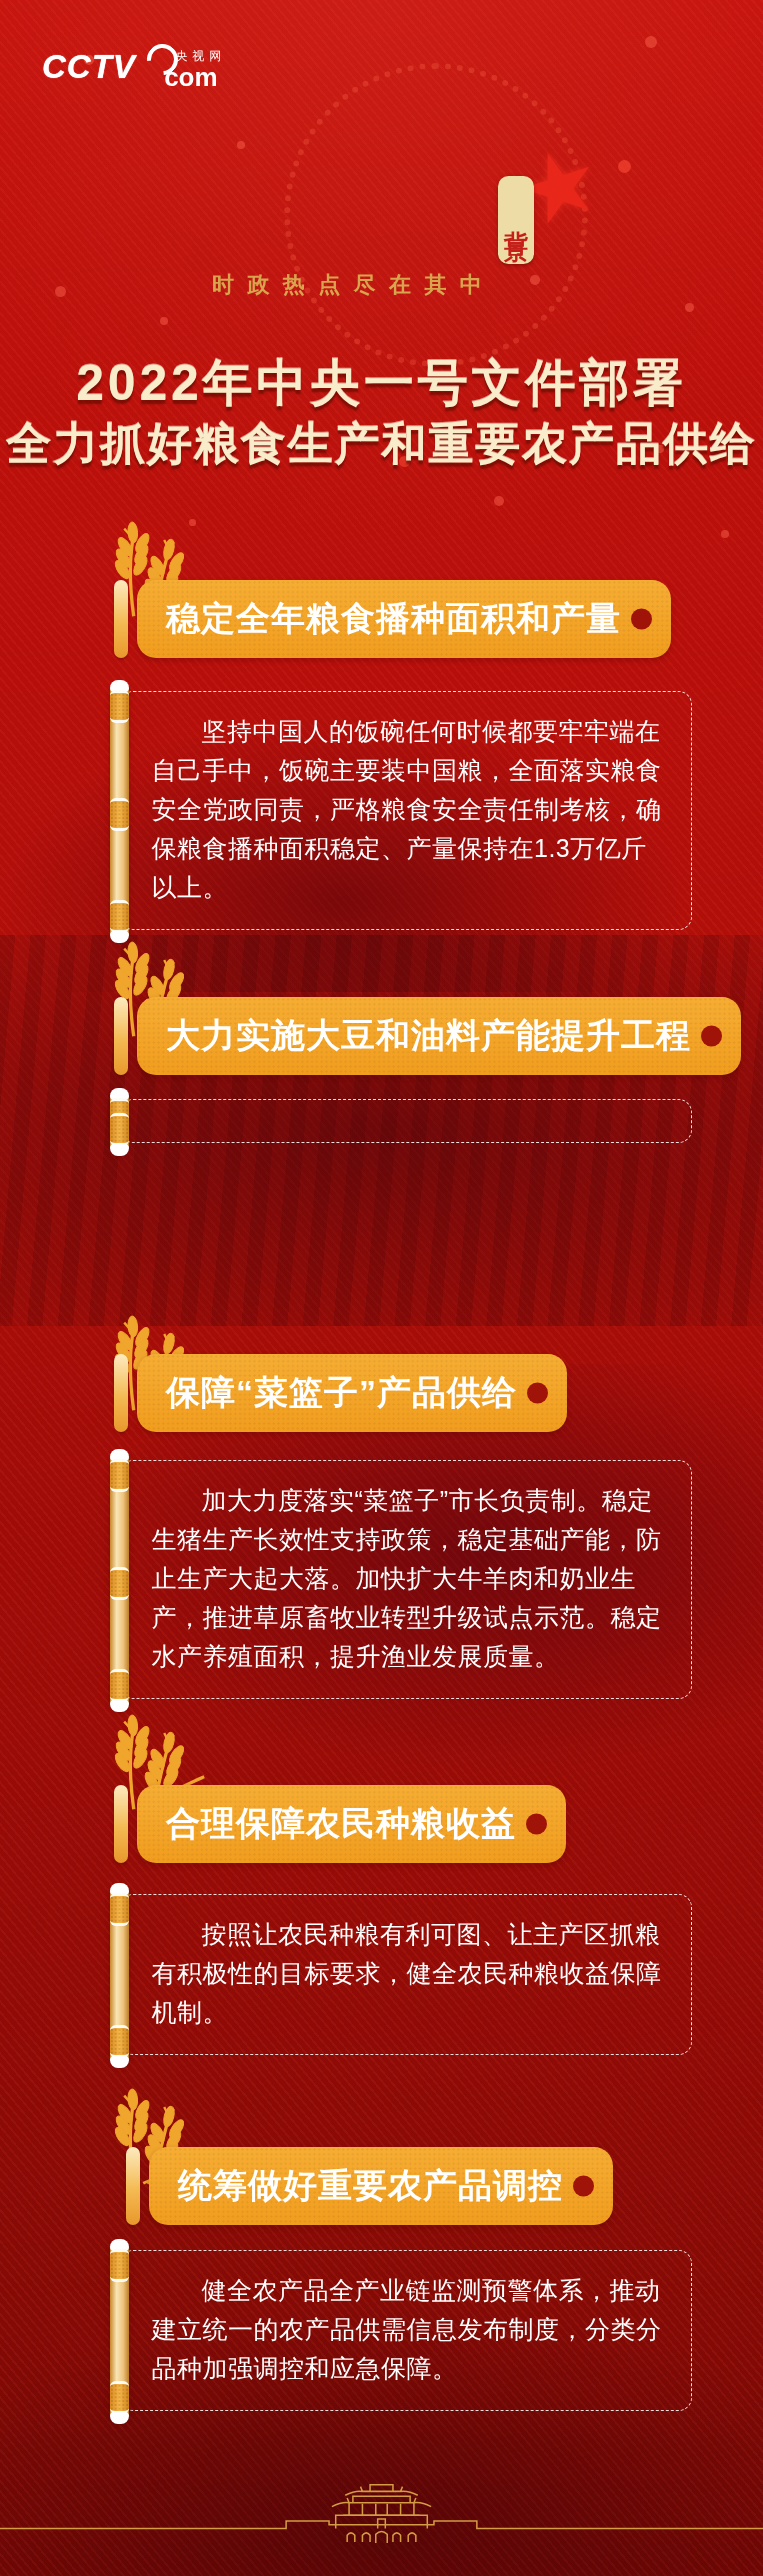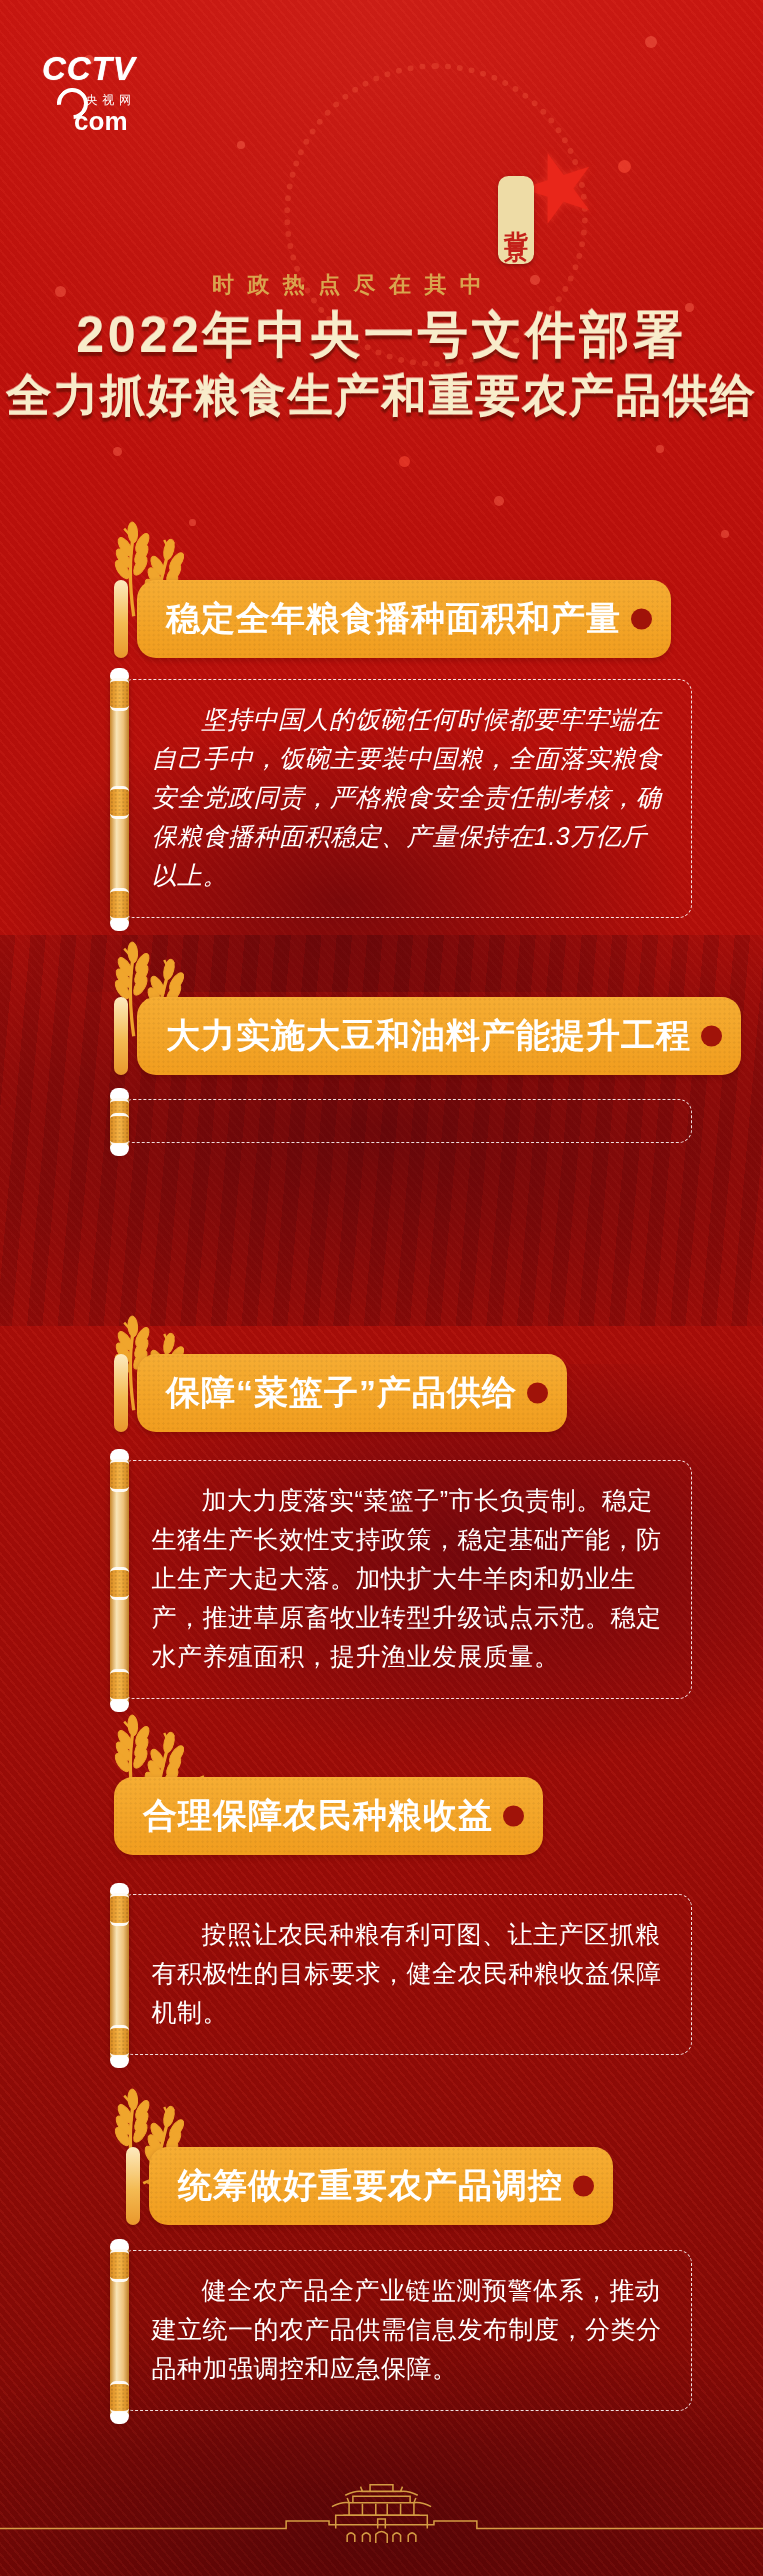--- a/index.html
+++ b/index.html
@@ -16,21 +16,21 @@
   .ph1{top:668px;height:324px;background:radial-gradient(62% 80% at 45% 72%,rgba(55,0,10,.45),rgba(55,0,10,0) 72%);}
   .ph2{top:935px;height:391px;background:radial-gradient(120% 95% at 50% 50%,rgba(52,2,10,.50),rgba(52,2,10,0) 78%),repeating-linear-gradient(95deg,rgba(30,0,5,.14) 0 15.3px,rgba(140,15,10,.08) 15.3px 30.5px);}
   .ph3{top:1364px;height:420px;background:radial-gradient(72% 70% at 64% 45%,rgba(66,2,16,.50),rgba(66,2,16,0) 74%);}
   .ph4{top:2271px;height:305px;background:radial-gradient(85% 95% at 50% 85%,rgba(42,0,8,.42),rgba(42,0,8,0) 78%);}
 
   .ring-decor{position:absolute;left:284px;top:63px;width:292px;height:292px;z-index:0;
     border:6.7px dotted rgba(238,85,60,.38);border-radius:50%;}
   .dots i{position:absolute;border-radius:50%;background:rgba(242,90,70,.55);z-index:0;}
 
   
-  .logo{position:absolute;left:42px;top:50px;z-index:3;display:flex;align-items:flex-end;color:#fff;flex-direction:column;}
+  .logo{position:absolute;left:42px;top:44px;z-index:3;display:flex;align-items:center;color:#fff;}
   .logo .cctv{font-size:33px;font-weight:900;font-style:italic;letter-spacing:1px;text-shadow:0 0 1px #fff;}
   .logo-right{position:relative;margin-left:5.7px;padding-left:34px;padding-top:1.9px;}
   .ring{position:absolute;left:5.7px;top:0px;width:23px;height:23px;border:4.8px solid #fff;
     border-bottom-color:rgba(255,255,255,0);border-radius:50%;transform:rotate(40deg);}
   .site{font-size:12px;letter-spacing:4.8px;white-space:nowrap;}
   .com{font-size:26px;font-weight:bold;margin-left:-11.4px;margin-top:-1px;line-height:1;}
 
   
   .masthead{position:absolute;left:0;top:157px;width:763px;height:153px;z-index:2;}
   .mast-title{position:absolute;left:227px;top:-3.8px;font-size:90px;font-weight:900;letter-spacing:1.9px;line-height:1;
@@ -43,45 +43,45 @@
     background:#eedca6;border-radius:10.5px;color:#c42019;font-weight:bold;font-size:24px;
     writing-mode:vertical-rl;text-orientation:upright;letter-spacing:8.6px;
     display:flex;align-items:center;justify-content:center;box-shadow:0 1.9px 3.8px rgba(60,0,0,.35);}
   .slogan{position:absolute;left:212px;top:113px;font-size:22px;font-weight:bold;
     letter-spacing:13.4px;color:#d9a44e;white-space:nowrap;}
 
   
   .headline{position:absolute;left:0;top:305px;width:763px;text-align:center;z-index:2;
     color:#f8ecca;font-weight:800;}
   .headline .l1{font-size:50px;letter-spacing:3.8px;line-height:61px;
-    text-shadow:0 -1px 0 rgba(255,250,225,.55),0 3.8px 1.9px rgba(96,12,2,.66);}
+    text-shadow:0 -1px 0 rgba(255,250,225,.55),0 3.8px 1.9px rgba(96,12,2,.66);margin-top:48px;}
   .headline .l2{font-size:45px;letter-spacing:1.9px;line-height:59px;
     text-shadow:0 -1px 0 rgba(255,250,225,.55),0 3.8px 1.9px rgba(96,12,2,.66);}
 
   
   .section{position:absolute;left:0;width:763px;z-index:2;}
   .s1{top:521px;} .s2{top:941px;} .s3{top:1315px;} .s4{top:1714px;} .s5{top:2088px;}
   .wheat{position:absolute;left:105px;top:0;width:107px;height:99px;z-index:1;}
   .bar-row{position:absolute;left:114px;display:flex;align-items:stretch;height:78px;z-index:2;}
   .s1 .bar-row{top:59px;} .s2 .bar-row{top:56px;} .s3 .bar-row{top:39px;}
-  .s4 .bar-row{top:63px;flex-direction:column;} .s5 .bar-row{top:59px;padding-left:12px;}
+  .s4 .bar-row{top:71px;} .s5 .bar-row{top:59px;padding-left:12px;}
   .pill{width:14.3px;border-radius:8.6px;margin-right:8.6px;
     background:linear-gradient(180deg,#fdeabf,#f4ba52 55%,#e9982c);box-shadow:0 1.9px 2.9px rgba(70,0,0,.3);}
   .bar{position:relative;display:flex;align-items:center;height:78px;
     padding:0 50px 0 29px;border-radius:19px;background:#f3a326;
     background-image:radial-gradient(rgba(0,0,0,.055) 1px,rgba(0,0,0,0) 1px),linear-gradient(180deg,#f6ad33,#f19d1e);
     background-size:4.8px 4.8px,100% 100%;box-shadow:0 2.9px 5.7px rgba(70,0,0,.25);}
   .bar-title{font-size:34px;font-weight:bold;color:#fff;letter-spacing:1px;white-space:nowrap;}
   .enddot{position:absolute;right:19px;top:50%;transform:translateY(-50%);
     width:21px;height:21px;border-radius:50%;background:#a01309;}
 
   .box{position:absolute;left:120px;width:572px;box-sizing:border-box;
     border:1.9px dashed rgba(255,255,255,.88);border-radius:13.4px;
     padding:20px 25px 22px 30.5px;z-index:2;}
-  .s1 .box{top:158px;font-style:italic;} .s2 .box{top:158px;} .s3 .box{top:145px;}
+  .s1 .box{top:170px;} .s2 .box{top:158px;} .s3 .box{top:145px;}
   .s4 .box{top:180px;} .s5 .box{top:162px;}
   .box p{margin:0;color:#fff;font-size:25px;line-height:39px;text-indent:2em;letter-spacing:0.5px;}
 
   .rope{position:absolute;left:-11.4px;top:-10.5px;bottom:-12.4px;width:19px;border-radius:9.5px;z-index:3;
     background:linear-gradient(90deg,#c9872b,#f9e5b5 35%,#eec27c 70%,#bd7d26);
     box-shadow:0 1.9px 4.8px rgba(60,0,0,.35);}
   .rope::before,.rope::after{content:"";position:absolute;left:0;width:100%;height:12.4px;background:#fff;}
   .rope::before{top:-1.9px;border-radius:9.5px 9.5px 4.8px 4.8px;}
   .rope::after{bottom:-1.9px;border-radius:4.8px 4.8px 9.5px 9.5px;}
   .knot{position:absolute;left:0;width:100%;height:27px;

